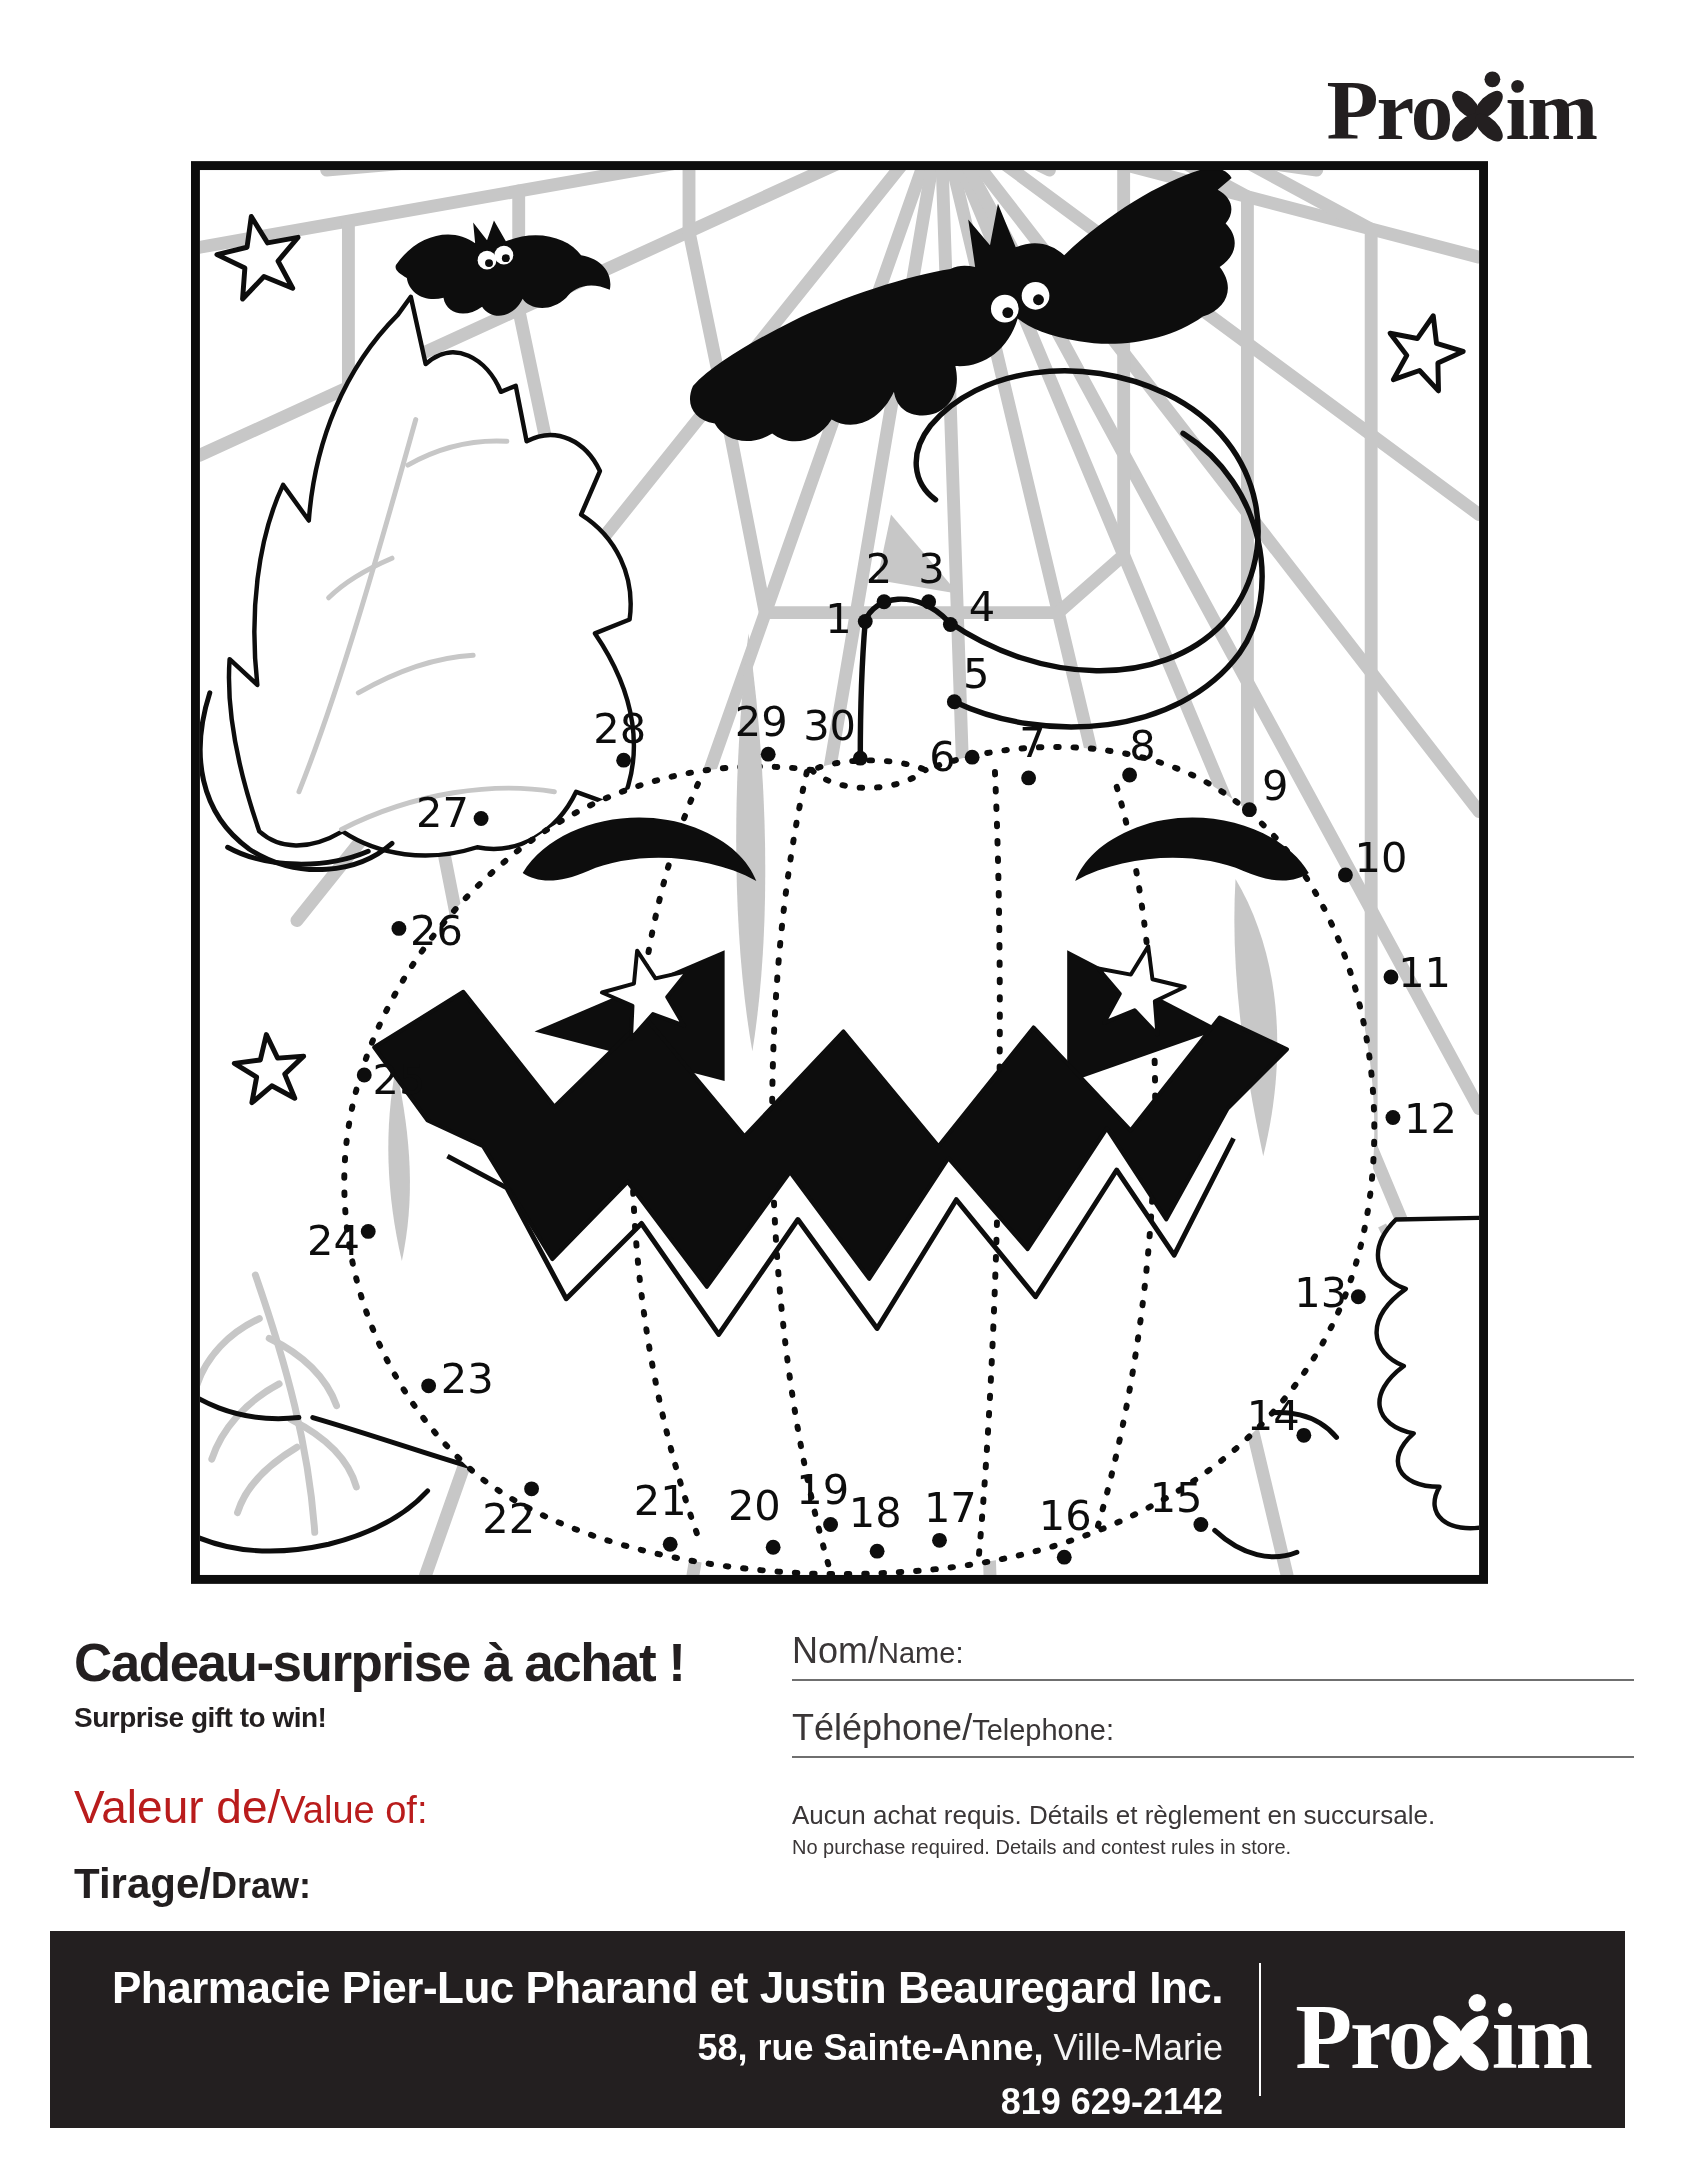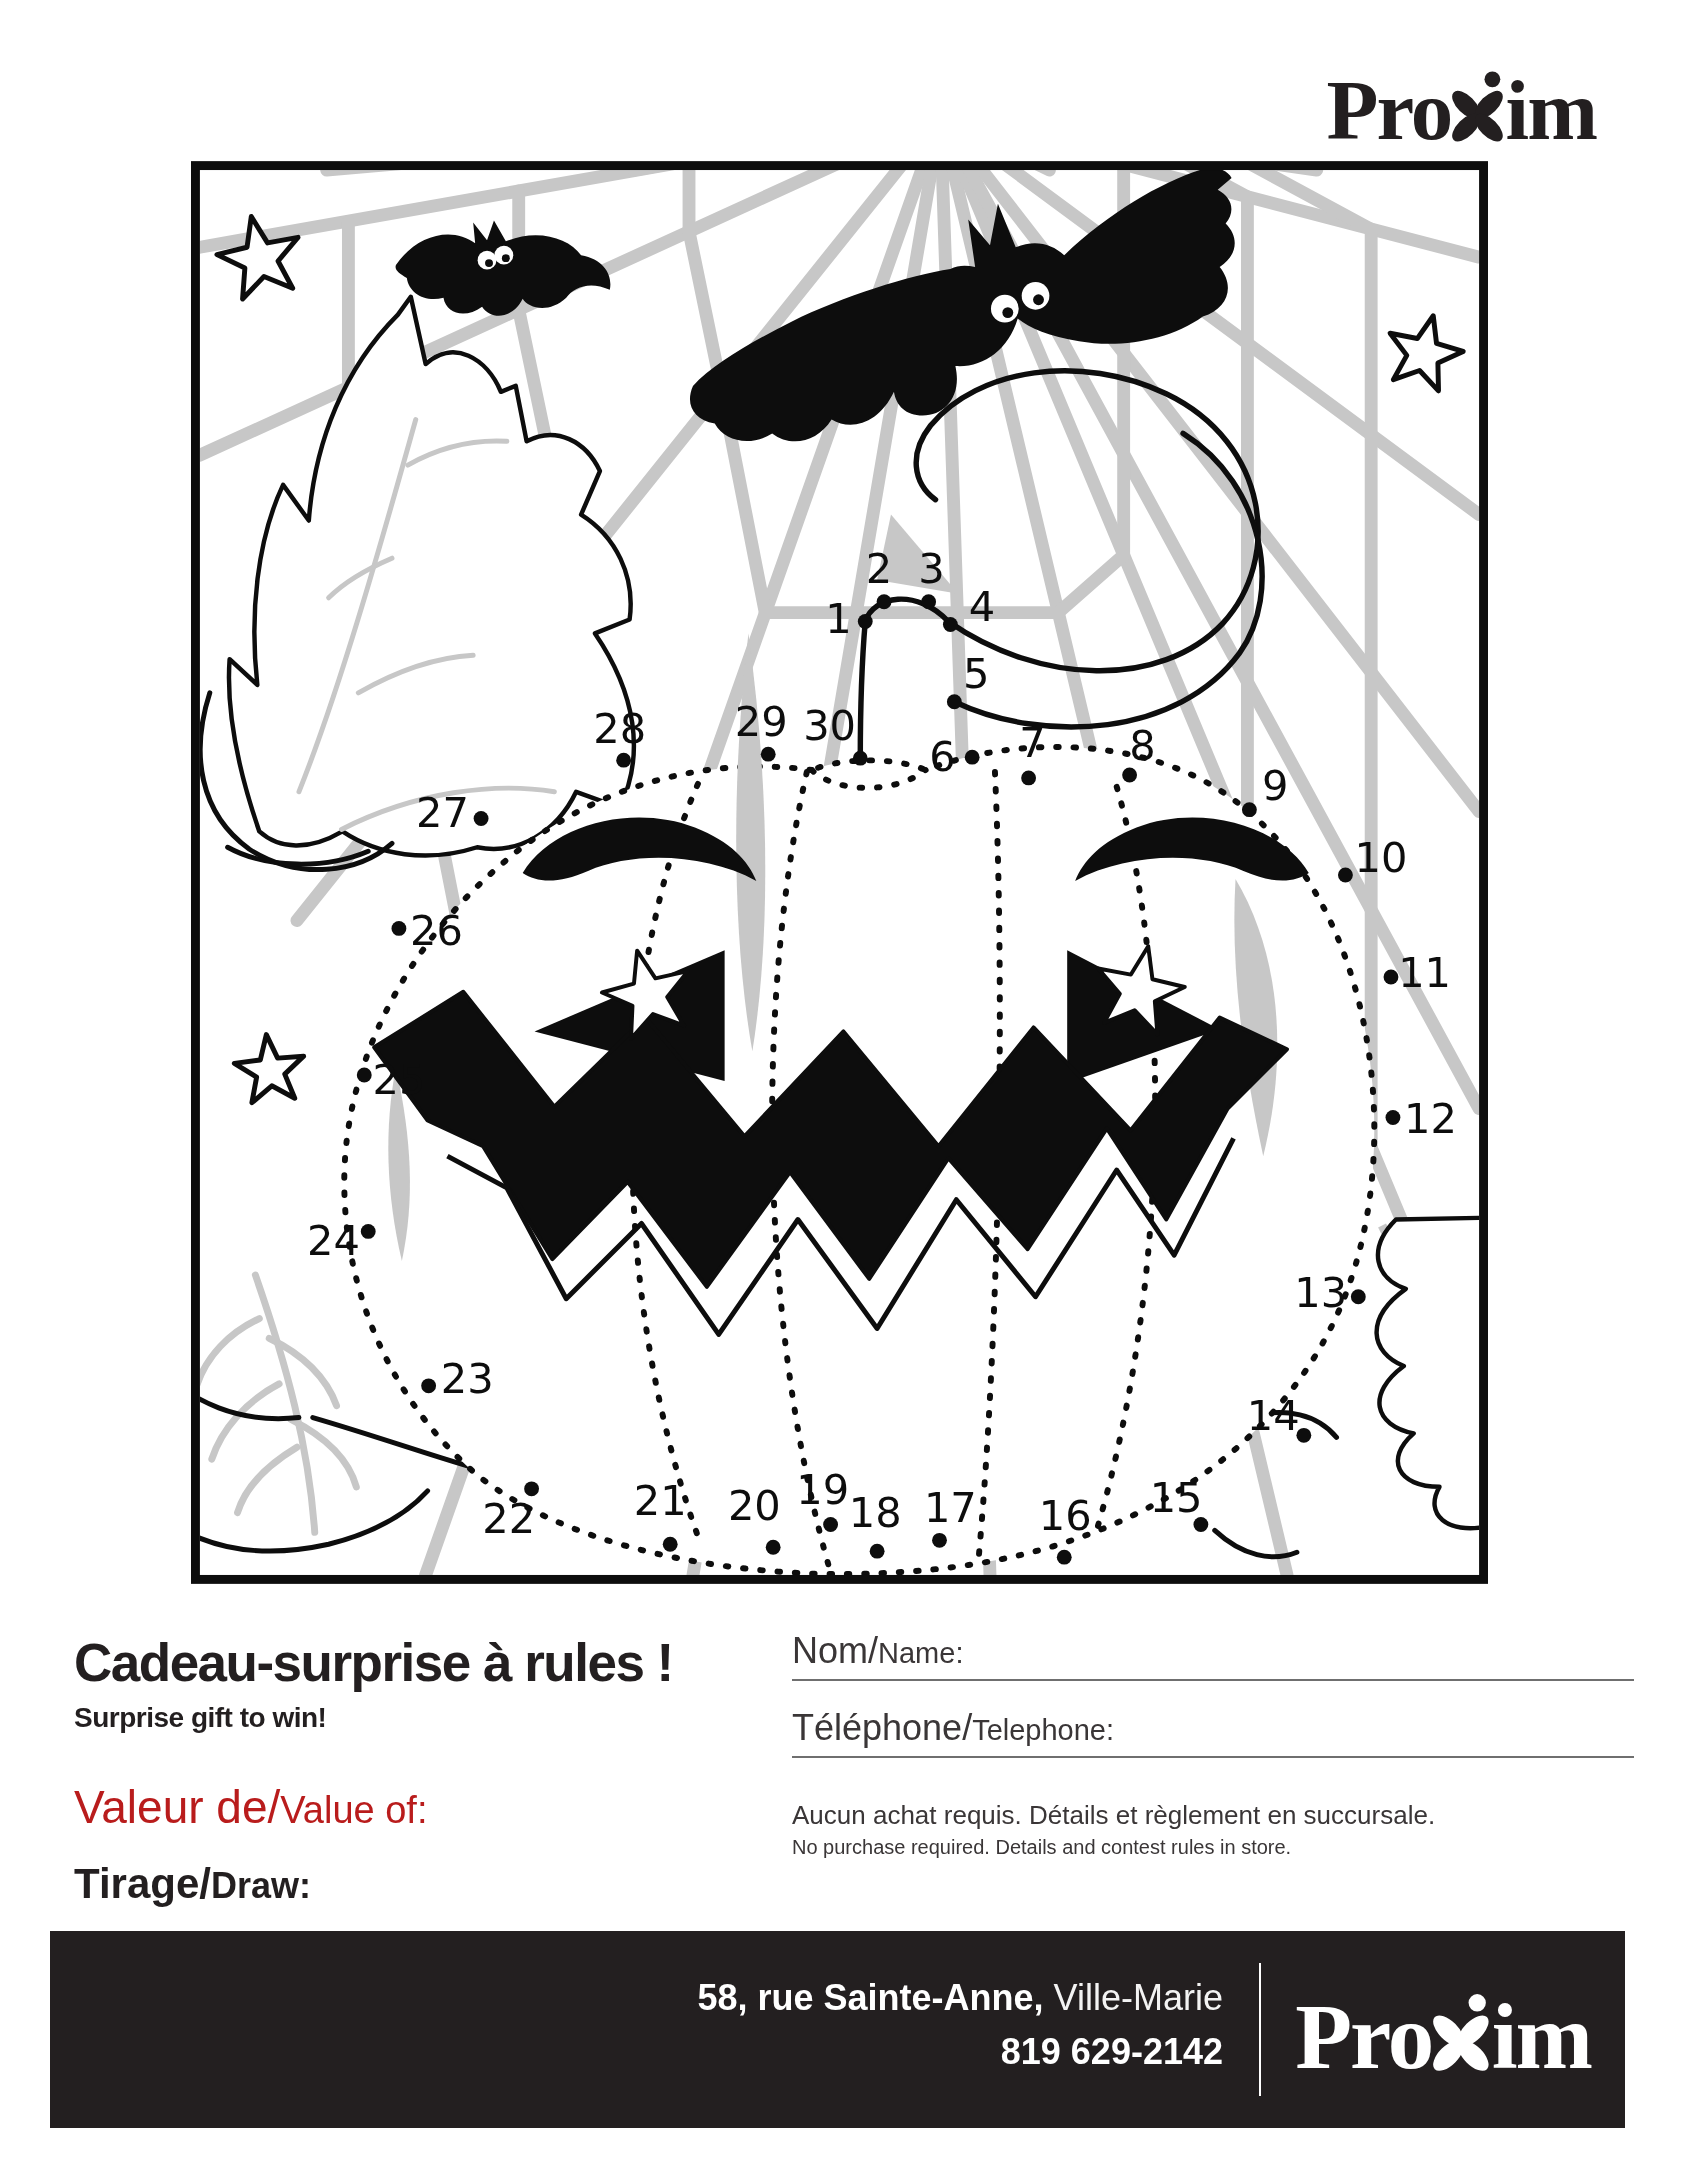--- a/index.html
+++ b/index.html
@@ -297,21 +297,21 @@
           <text x="769" y="729" text-anchor="middle" dy="0.36em" font-family="DejaVu Sans, sans-serif" font-size="42">29</text>
           <circle cx="869" cy="766" r="7.5"></circle>
           <text x="838" y="733" text-anchor="middle" dy="0.36em" font-family="DejaVu Sans, sans-serif" font-size="42">30</text>
         </g>
     </g>
 
     <rect x="197.5" y="167.5" width="1301" height="1428" fill="none" stroke="#0d0d0d" stroke-width="9"></rect>
   </svg>
 
   <div class="contest">
-    <div class="t1">Cadeau-surprise à rules !</div>
+    <div class="t1">Cadeau-surprise à achat !</div>
     <div class="t2">Surprise gift to win!</div>
     <div class="value">
       <span class="big">Valeur de</span><span class="big">/</span><span class="small">Value of:</span>
     </div>
     <div class="draw">
       <span class="big">Tirage</span><span class="big">/</span><span class="small">Draw:</span>
     </div>
     <div class="rule-fr">Concours réservé aux enfants de 12 ans et moins.</div>
     <div class="rule-en">Contest reserved for children 12 and under.</div>
   </div>
@@ -325,20 +325,21 @@
       <span class="lbl-fr">Téléphone</span><span class="lbl-fr">/</span><span class="lbl-en">Telephone:</span>
       <div class="line"></div>
     </div>
     <div class="note-fr">Aucun achat requis. Détails et règlement en succursale.</div>
     <div class="note-en">No purchase required. Details and contest rules  in store.</div>
   </div>
 
   <div class="footer">
     <div class="bar" style="background: rgb(35, 31, 32);"></div>
     <div class="ftext">
+      <div class="l1">Pharmacie Pier-Luc Pharand et Justin Beauregard Inc.</div>
       <div class="l2">
         <span class="b">58, rue Sainte-Anne,</span>
         <span class="lt">Ville-Marie</span>
       </div>
       <div class="l3">819 629-2142</div>
     </div>
     <div class="sep"></div>
     <div class="logo footer-logo">
       <span>Pro</span>
       <span class="flower">

